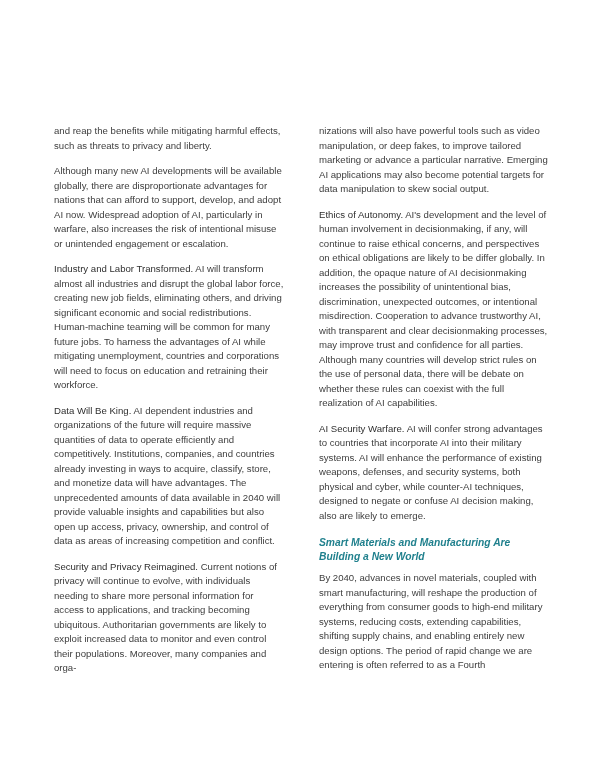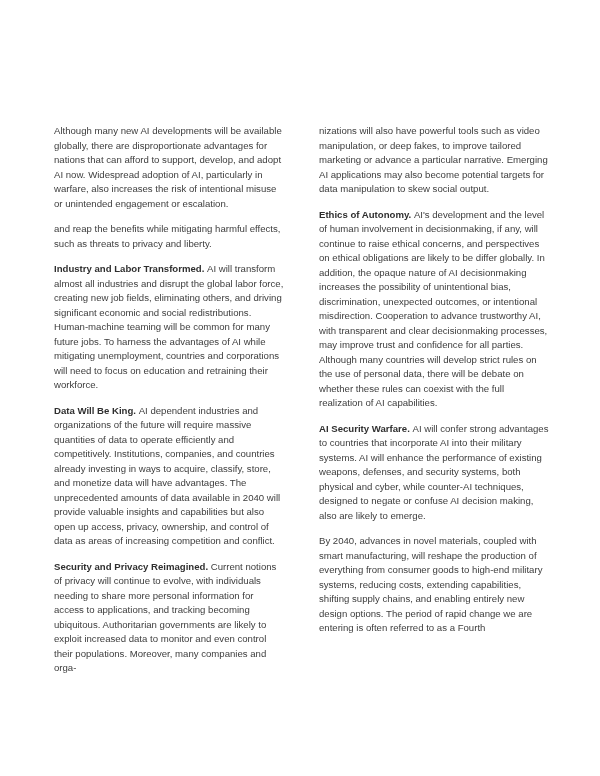--- a/index.html
+++ b/index.html
@@ -20,21 +20,21 @@
     top: 124px;
     width: 230px;
     font-size: 9.6px;
     line-height: 14.5px;
     color: #3d3d3d;
     text-align: left;
   }
   .col-left  { left: 54px; }
   .col-right { left: 319px; }
   .para { margin-bottom: 11px; }
-  .lead { font-weight: bold; color: #2f2f2f; }
+  .lead { font-weight: normal; color: #2f2f2f; }
   .lead:not(:empty)::after { content: " "; }
   .subsection-heading {
     color: #20808d;
     font-weight: bold;
     font-style: italic;
     font-size: 10.3px;
     line-height: 14px;
     margin: 13px 0 7px 0;
   }
   .footer {
@@ -56,31 +56,32 @@
     letter-spacing: 0;
     color: #5f6a6e;
   }
 </style>
 </head>
 <body>
 
 <div class="page">
 
   <div class="col col-left">
+    <p class="para"><b class="lead"></b><span>and reap the benefits while mitigating harmful effects, such as threats to privacy and liberty.</span></p>
     <p class="para"><b class="lead"></b><span>Although many new AI developments will be available globally, there are disproportionate advantages for nations that can afford to support, develop, and adopt AI now. Widespread adoption of AI, particularly in warfare, also increases the risk of intentional misuse or unintended engagement or escalation.</span></p>
-    <p class="para"><b class="lead"></b><span>and reap the benefits while mitigating harmful effects, such as threats to privacy and liberty.</span></p>
     <p class="para"><b class="lead">Industry and Labor Transformed.</b><span>AI will transform almost all industries and disrupt the global labor force, creating new job fields, eliminating others, and driving significant economic and social redistributions. Human-machine teaming will be common for many future jobs. To harness the advantages of AI while mitigating unemployment, countries and corporations will need to focus on education and retraining their workforce.</span></p>
     <p class="para"><b class="lead">Data Will Be King.</b><span>AI dependent industries and organizations of the future will require massive quantities of data to operate efficiently and competitively. Institutions, companies, and countries already investing in ways to acquire, classify, store, and monetize data will have advantages. The unprecedented amounts of data available in 2040 will provide valuable insights and capabilities but also open up access, privacy, ownership, and control of data as areas of increasing competition and conflict.</span></p>
     <p class="para"><b class="lead">Security and Privacy Reimagined.</b><span>Current notions of privacy will continue to evolve, with individuals needing to share more personal information for access to applications, and tracking becoming ubiquitous. Authoritarian governments are likely to exploit increased data to monitor and even control their populations. Moreover, many companies and orga-</span></p>
   </div>
 
   <div class="col col-right">
     <p class="para"><b class="lead"></b><span>nizations will also have powerful tools such as video manipulation, or deep fakes, to improve tailored marketing or advance a particular narrative. Emerging AI applications may also become potential targets for data manipulation to skew social output.</span></p>
     <p class="para"><b class="lead">Ethics of Autonomy.</b><span>AI's development and the level of human involvement in decisionmaking, if any, will continue to raise ethical concerns, and perspectives on ethical obligations are likely to be differ globally. In addition, the opaque nature of AI decisionmaking increases the possibility of unintentional bias, discrimination, unexpected outcomes, or intentional misdirection. Cooperation to advance trustworthy AI, with transparent and clear decisionmaking processes, may improve trust and confidence for all parties. Although many countries will develop strict rules on the use of personal data, there will be debate on whether these rules can coexist with the full realization of AI capabilities.</span></p>
     <p class="para"><b class="lead">AI Security Warfare.</b><span>AI will confer strong advantages to countries that incorporate AI into their military systems. AI will enhance the performance of existing weapons, defenses, and security systems, both physical and cyber, while counter-AI techniques, designed to negate or confuse AI decision making, also are likely to emerge.</span></p>
+    <h3 class="subsection-heading">Smart Materials and Manufacturing Are Building a New World</h3>
     <p class="para"><b class="lead"></b><span>By 2040, advances in novel materials, coupled with smart manufacturing, will reshape the production of everything from consumer goods to high-end military systems, reducing costs, extending capabilities, shifting supply chains, and enabling entirely new design options. The period of rapid change we are entering is often referred to as a Fourth</span></p>
   </div>
 
   <div class="footer">
     <span class="footer-label">A MORE CONTESTED WORLD</span>
     <span class="footer-page-num">59</span>
   </div>
 
 </div>
 

